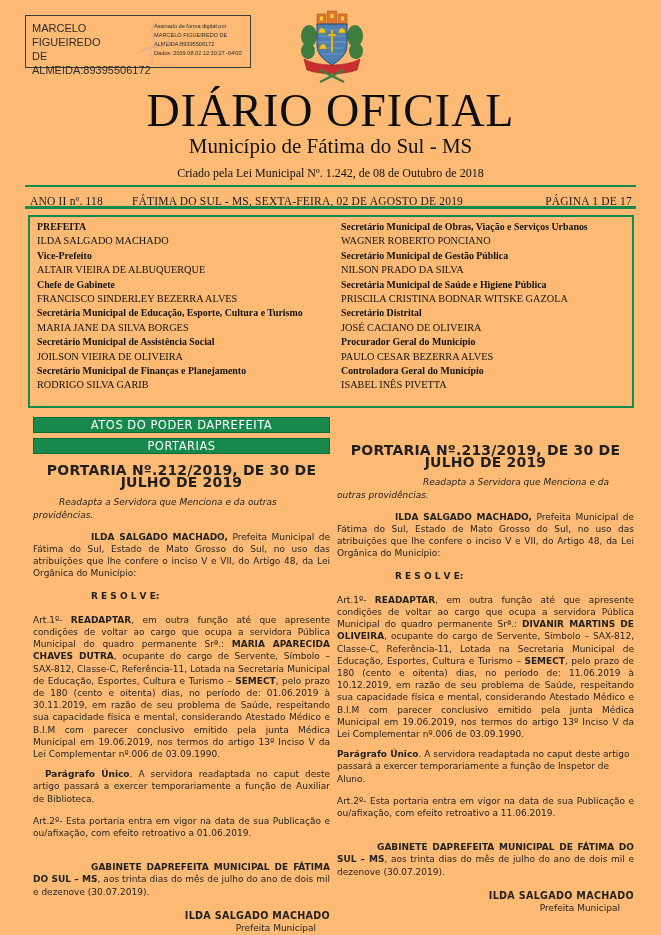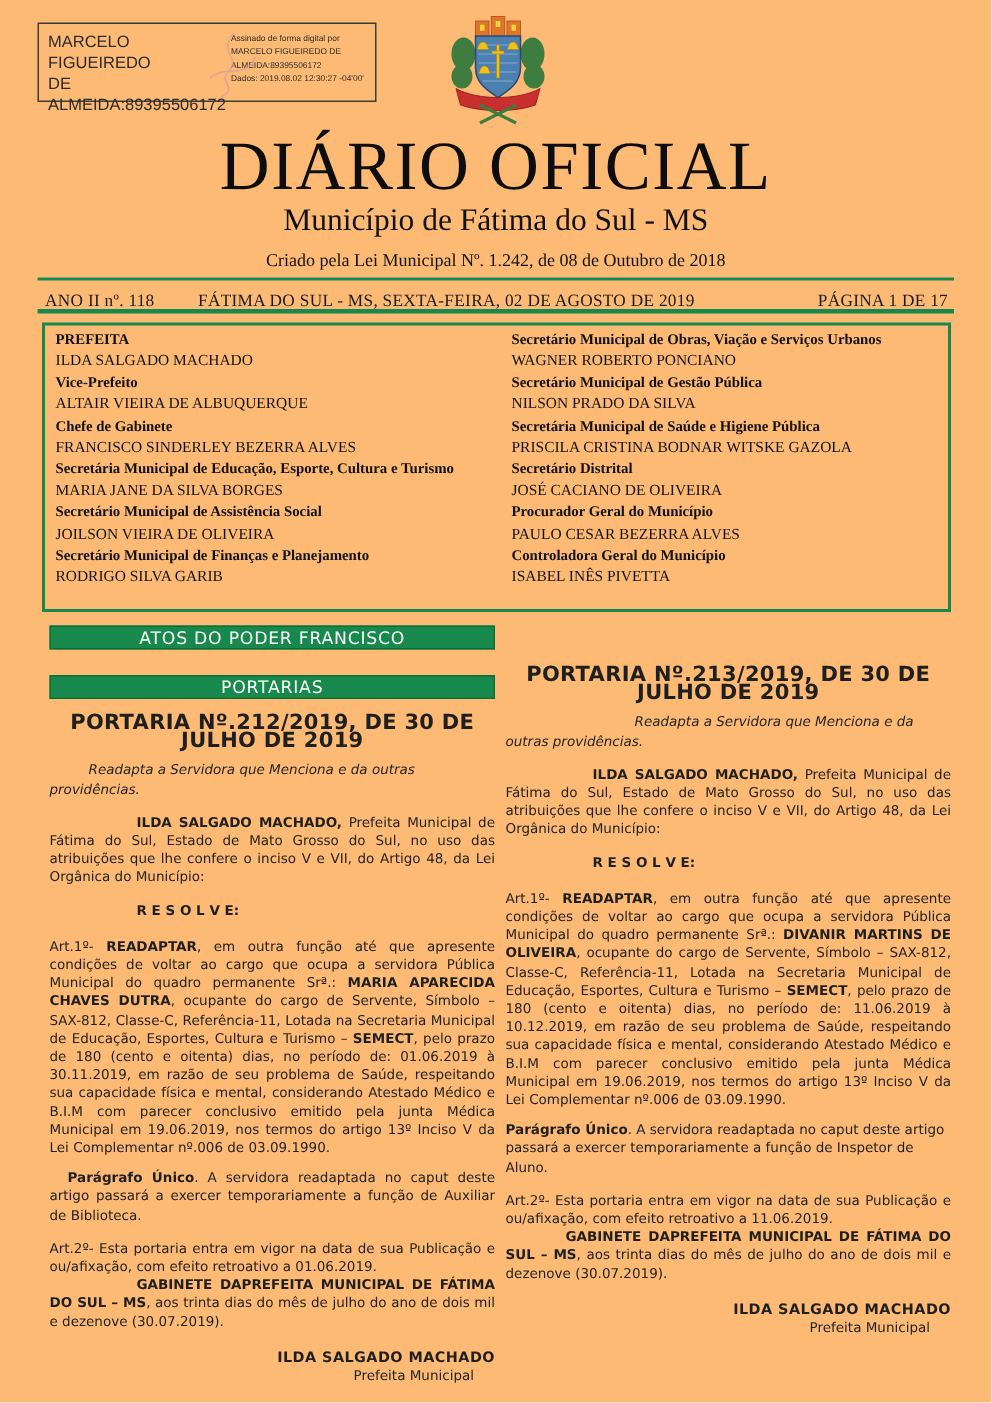--- a/index.html
+++ b/index.html
@@ -36,39 +36,39 @@
   .officials{position:absolute;left:28px;top:215px;width:606px;height:193px;border:2px solid #17894C;
              box-sizing:border-box;display:flex;padding:3px 0 0 7px;}
   .offcol{width:300px;}
   .offcol.right{width:288px;margin-left:4px;}
   .off-role{font-weight:bold;font-size:9.9px;line-height:14.4px;color:#111;}
   .off-name{font-size:10.3px;line-height:14.4px;color:#111;}
 
   
   .banner{height:16px;background:#17894C;border:1px solid #0e6e3a;box-sizing:border-box;
           color:#fff;text-align:center;font-size:11.5px;line-height:14px;letter-spacing:.5px;}
-  .banner + .banner{margin-top:17px;}
+  .banner + .banner{margin-top:5px;}
 
   
   .col{position:absolute;width:297px;font-family:"DejaVu Sans",sans-serif;font-size:9px;
        line-height:12.2px;color:#1f1f1f;}
   .col-left{left:33px;top:417px;}
   .col-right{left:337px;top:444px;}
   .p-heading{font-weight:bold;text-align:center;font-size:14px;letter-spacing:.2px;margin-top:10px;}
   .col-right .p-heading{margin-top:0;}
   .p-ementa{margin-top:8px;font-style:italic;text-align:left;}
   .col-left  .p-ementa{text-indent:26px;}
   .col-right .p-ementa{text-indent:86px;}
   .p-preamble{margin-top:10px;text-align:justify;text-indent:58px;}
   .p-resolve{margin-top:10px;padding-left:58px;font-weight:bold;}
   .p-art1{margin-top:12px;text-align:justify;}
   .p-paragrafo{margin-top:8px;text-align:justify;text-indent:12px;}
   .col-right .p-paragrafo{text-indent:0;text-align:left;}
   .p-art2{margin-top:10px;text-align:justify;}
-  .p-gabinete{text-align:justify;text-indent:58px;}
+  .p-gabinete{margin-top:22px;text-align:justify;text-indent:58px;}
   .col-right .p-gabinete{text-indent:40px;}
   .p-signer{margin-top:12px;text-align:right;font-weight:bold;font-size:9.6px;letter-spacing:.3px;}
   .p-signer-role{text-align:right;padding-right:14px;}
   b{font-weight:bold;}
 </style>
 </head>
 <body>
 
 <div class="page">
 
@@ -167,21 +167,21 @@
       <div class="off-role">Secretário Distrital</div>
       <div class="off-name">JOSÉ CACIANO DE OLIVEIRA</div>
       <div class="off-role">Procurador Geral do Município</div>
       <div class="off-name">PAULO CESAR BEZERRA ALVES</div>
       <div class="off-role">Controladora Geral do Município</div>
       <div class="off-name">ISABEL INÊS PIVETTA</div>
     </div>
   </div>
 
   <div class="col col-left">
-    <div class="banner">ATOS DO PODER FRANCISCO</div>
+    <div class="banner">ATOS DO PODER DAPREFEITA</div>
     <div class="banner">PORTARIAS</div>
     <div class="p-heading">PORTARIA Nº.212/2019, DE 30 DE JULHO DE 2019</div>
     <div class="p-ementa">Readapta a Servidora que Menciona e da outras providências.</div>
     <div class="p-preamble"><b>ILDA SALGADO MACHADO,</b> Prefeita Municipal de Fátima do Sul, Estado de Mato Grosso do Sul, no uso das atribuições que lhe confere o inciso V e VII, do Artigo 48, da Lei Orgânica do Município:</div>
     <div class="p-resolve">R E S O L V E:</div>
     <div class="p-art1">Art.1º-    <b>READAPTAR</b>, em outra função até que apresente condições de voltar ao cargo que ocupa a servidora Pública Municipal do quadro permanente  Srª.: <b>MARIA APARECIDA CHAVES DUTRA</b>, ocupante do cargo de Servente, Símbolo – SAX-812, Classe-C, Referência-11, Lotada na Secretaria Municipal de Educação, Esportes, Cultura e Turismo – <b>SEMECT</b>, pelo prazo de 180 (cento e oitenta) dias, no período de: 01.06.2019 à 30.11.2019, em razão de seu problema de Saúde, respeitando sua capacidade física e mental, considerando Atestado Médico e B.I.M com parecer conclusivo emitido pela junta Médica Municipal em 19.06.2019, nos termos do artigo 13º Inciso V da Lei Complementar nº.006 de 03.09.1990.</div>
     <div class="p-paragrafo"><b>Parágrafo Único</b>. A servidora readaptada no caput deste artigo passará a exercer temporariamente a função de Auxiliar de Biblioteca.</div>
     <div class="p-art2">Art.2º- Esta portaria entra em vigor na data de sua Publicação e ou/afixação, com efeito retroativo a 01.06.2019.</div>
     <div class="p-gabinete"><b>GABINETE DAPREFEITA MUNICIPAL DE FÁTIMA DO SUL – MS</b>, aos trinta dias do mês de julho do ano de dois mil e dezenove (30.07.2019).</div>
     <div class="p-signer">ILDA SALGADO MACHADO</div>

